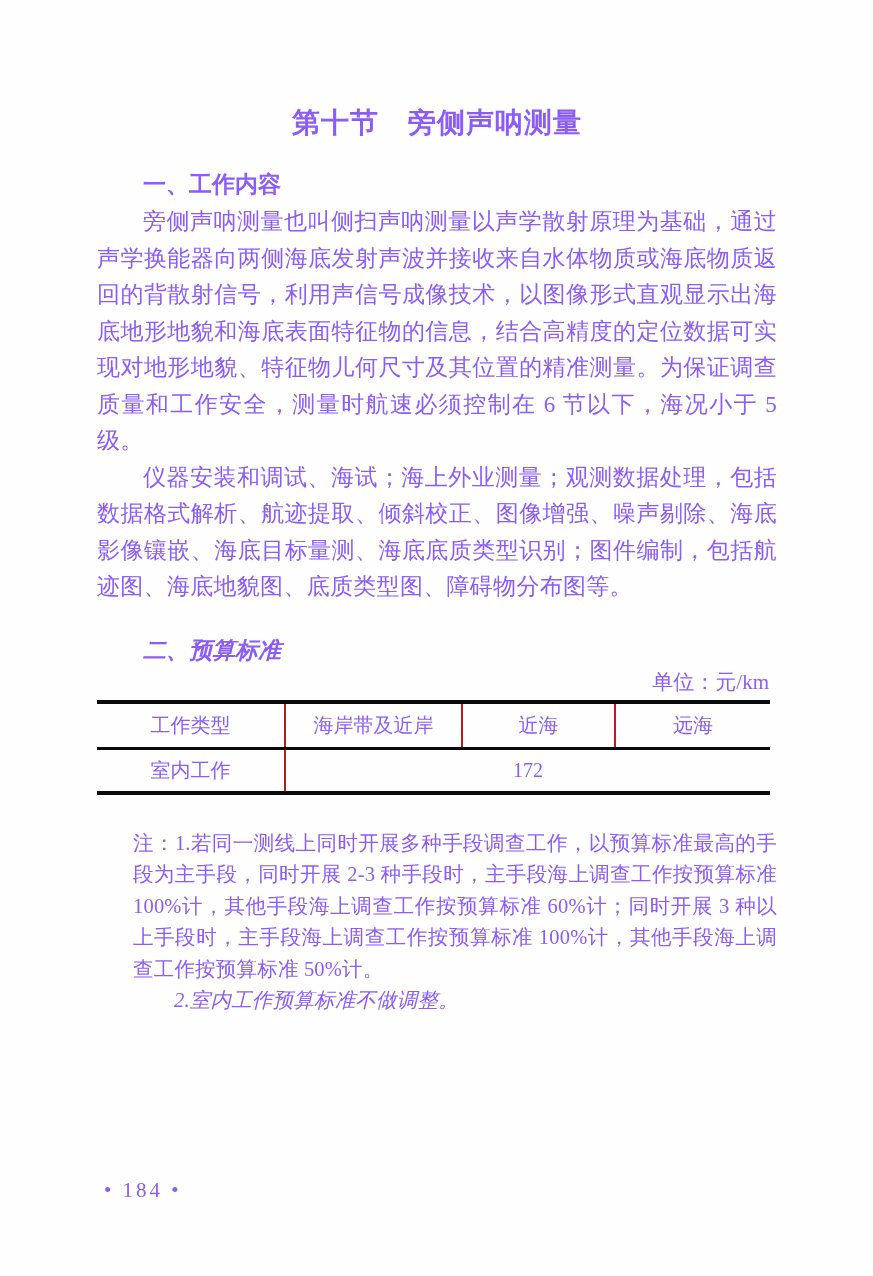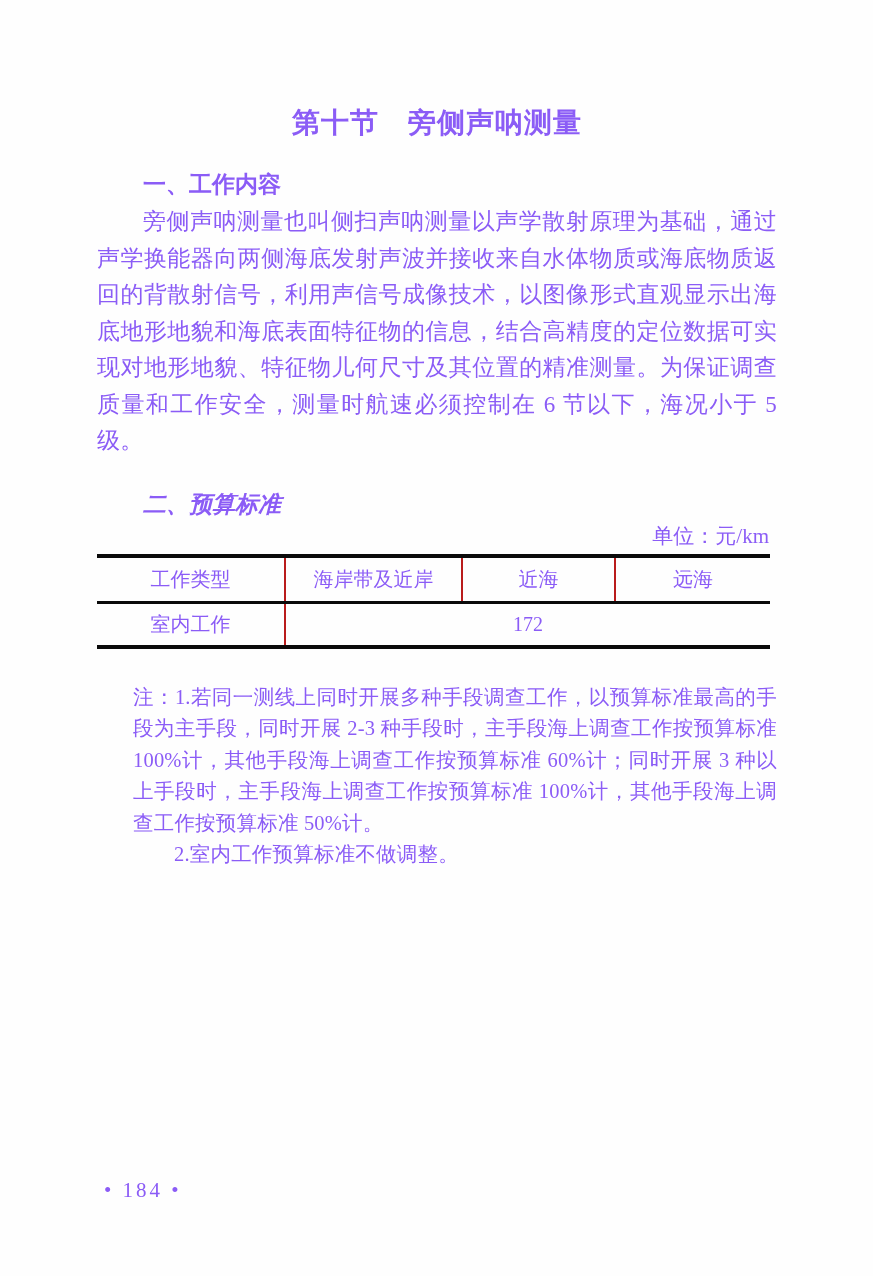--- a/index.html
+++ b/index.html
@@ -69,40 +69,41 @@
   table.budget tbody tr.row-sea td { height: 46px; border-bottom: 3px solid #0a0a0a; }
   table.budget tbody tr.row-indoor td { height: 44px; }
   table.budget th + th, table.budget td + td { border-left: 2px solid #b91c1c; }
   .notes { margin-top: 33px; margin-left: 36px; }
   .note-para {
     font-size: 20.5px;
     line-height: 31.5px;
     text-align: justify;
     letter-spacing: 0.2px;
   }
-  .note-para.indented { text-indent: 2em; }
+  .note-para.indented { text-indent: 2em; font-style: italic; }
   .page-number {
     position: absolute;
     left: 104px;
     top: 1178px;
     font-size: 21px;
     letter-spacing: 3px;
   }
 </style>
 </head>
 <body>
 
 <div class="page">
   <div class="content">
 
     <h1 class="doc-title">第十节　旁侧声呐测量</h1>
 
     <h2 class="sec-heading first">一、工作内容</h2>
 
     <p class="body-para">旁侧声呐测量也叫侧扫声呐测量以声学散射原理为基础，通过声学换能器向两侧海底发射声波并接收来自水体物质或海底物质返回的背散射信号，利用声信号成像技术，以图像形式直观显示出海底地形地貌和海底表面特征物的信息，结合高精度的定位数据可实现对地形地貌、特征物儿何尺寸及其位置的精准测量。为保证调查质量和工作安全，测量时航速必须控制在 6 节以下，海况小于 5 级。</p>
+    <p class="body-para second">仪器安装和调试、海试；海上外业测量；观测数据处理，包括数据格式解析、航迹提取、倾斜校正、图像增强、噪声剔除、海底影像镶嵌、海底目标量测、海底底质类型识别；图件编制，包括航迹图、海底地貌图、底质类型图、障碍物分布图等。</p>
 
     <h2 class="sec-heading second">二、预算标准</h2>
 
     <div class="unit-label">单位：元/km</div>
 
     <table class="budget">
       <colgroup>
         <col style="width:188px">
         <col style="width:177px">
         <col style="width:153px">

